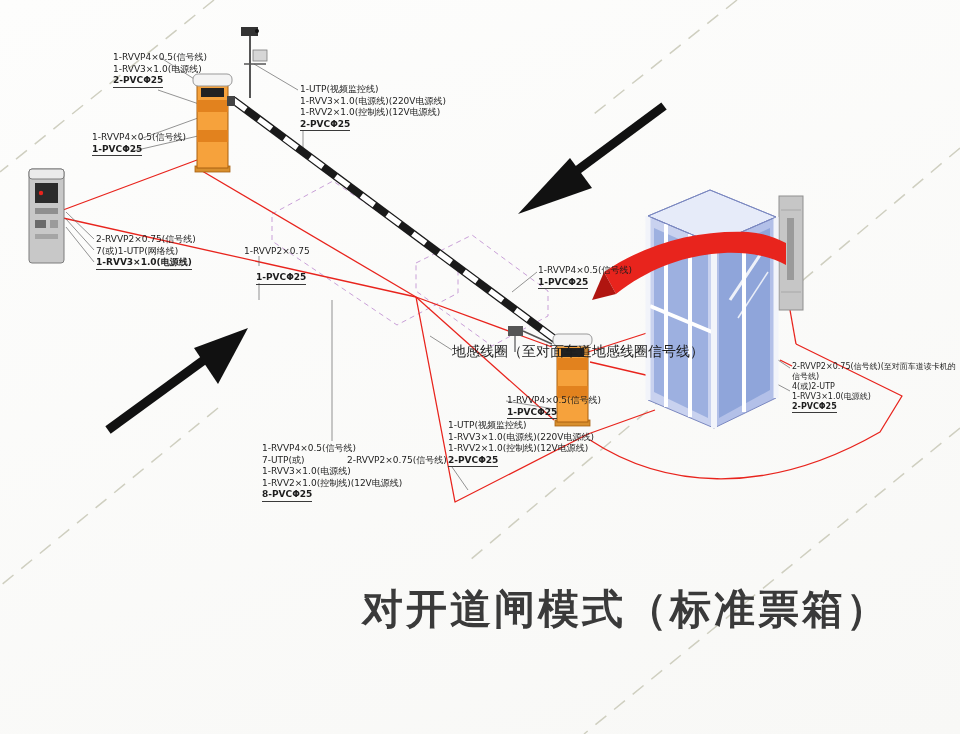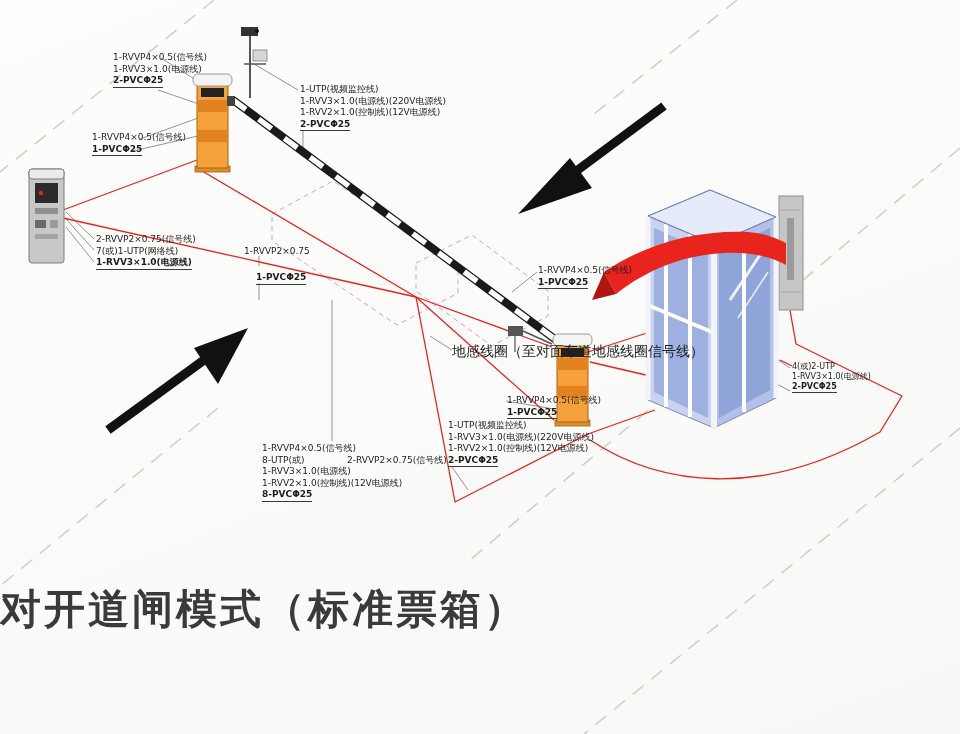--- a/index.html
+++ b/index.html
@@ -6,21 +6,21 @@
   .canvas{position:relative;width:960px;height:734px;overflow:hidden;
           background:linear-gradient(160deg,#fdfdfc 0%,#f8f8f6 100%);
           font-family:"DejaVu Sans",sans-serif;}
   .layer{position:absolute;left:0;top:0;width:960px;height:734px;}
   .lbl{position:absolute;display:flex;flex-direction:column;align-items:flex-start;
        font:9px/11.5px "DejaVu Sans",sans-serif;color:#1d1d1d;white-space:nowrap;z-index:4;}
   .lbl span{display:inline-block;}
   .lbl .u{border-bottom:1px solid #3a3a3a;font-weight:bold;}
   .lbl.small{font-size:14px;line-height:10px;}
   .lbl.wrap{white-space:normal;width:164px;font-size:8px;line-height:10px;}
-  .title{position:absolute;left:0;top:584px;width:890px;text-align:left;z-index:5;
+  .title{position:absolute;left:0;top:584px;width:890px;text-align:right;z-index:5;
          font:600 41px/1.25 "DejaVu Sans",sans-serif;color:#3a3a3a;letter-spacing:3px;}
 </style>
 </head>
 <body>
 
 <div class="canvas">
 
   <svg class="layer" viewBox="0 0 960 734">
 
     <g stroke="#cfcfc0" stroke-width="1.5" stroke-dasharray="14 10" fill="none">
@@ -208,31 +208,32 @@
 
   <div class="lbl" style="left:448px;top:420px">
     <span>1-UTP(视频监控线)</span>
     <span>1-RVV3×1.0(电源线)(220V电源线)</span>
     <span>1-RVV2×1.0(控制线)(12V电源线)</span>
     <span class="u">2-PVCΦ25</span>
   </div>
 
   <div class="lbl" style="left:262px;top:443px">
     <span>1-RVVP4×0.5(信号线)</span>
-    <span>8-UTP(或)</span>
+    <span>7-UTP(或)</span>
     <span>1-RVV3×1.0(电源线)</span>
     <span>1-RVV2×1.0(控制线)(12V电源线)</span>
     <span class="u">8-PVCΦ25</span>
   </div>
 
   <div class="lbl" style="left:347px;top:455px">
     <span>2-RVVP2×0.75(信号线)</span>
   </div>
 
   <div class="lbl wrap" style="left:792px;top:362px">
+    <span>2-RVVP2×0.75(信号线)(至对面车道读卡机的信号线)</span>
     <span>4(或)2-UTP</span>
     <span>1-RVV3×1.0(电源线)</span>
     <span class="u">2-PVCΦ25</span>
   </div>
 
   <div class="title">对开道闸模式（标准票箱）</div>
 
 </div>
 
 </body></html>

